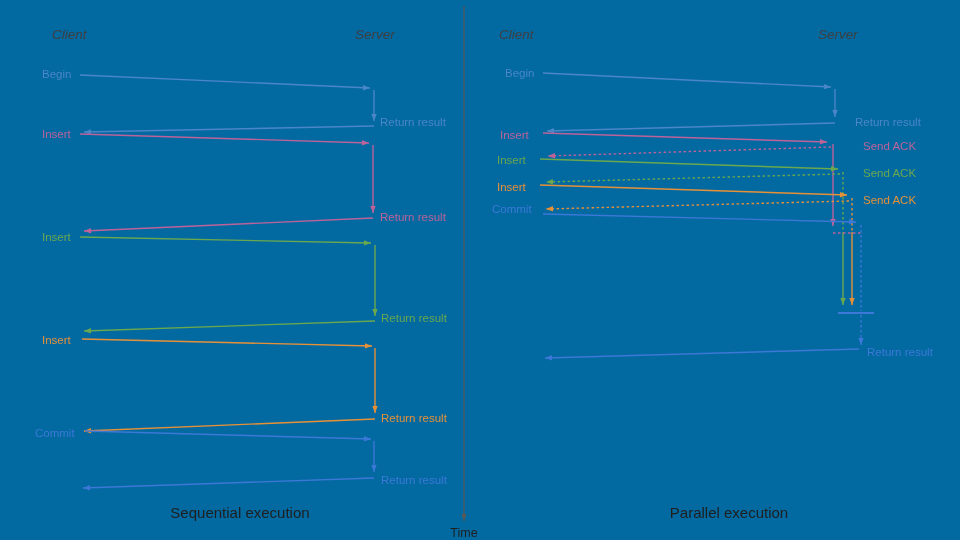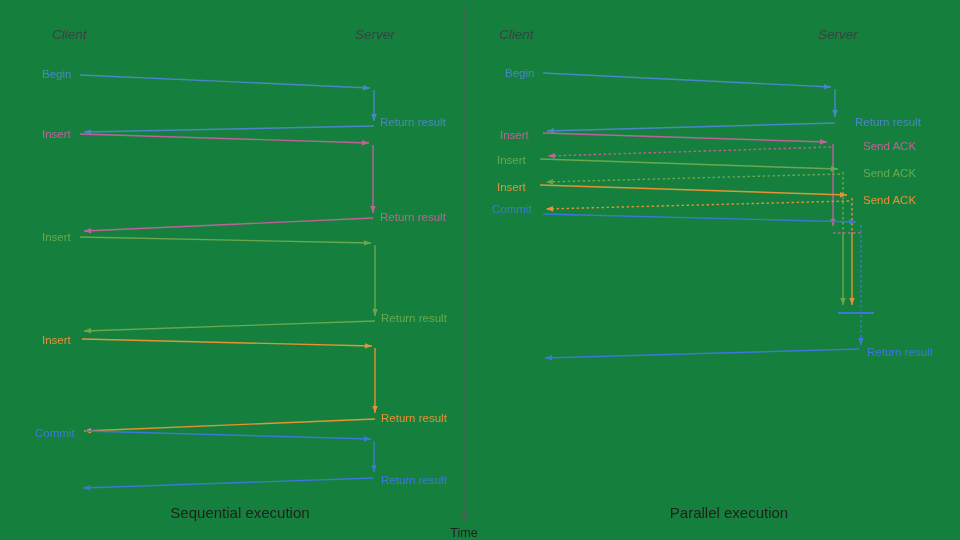--- a/index.html
+++ b/index.html
@@ -1,19 +1,19 @@
 <!DOCTYPE html>
 <html><head>
 <meta charset="utf-8">
 <style>
   html,body{margin:0;padding:0;background:#ffffff;}
   .stage{
     position:relative;
     width:960px;height:540px;
-    background:#15803d;
+    background:#0369a1;
     overflow:hidden;
     font-family:"Liberation Sans", sans-serif;
   }
   svg text{
     font-family:"Liberation Sans", sans-serif;
   }
 </style>
 </head>
 <body>
 

